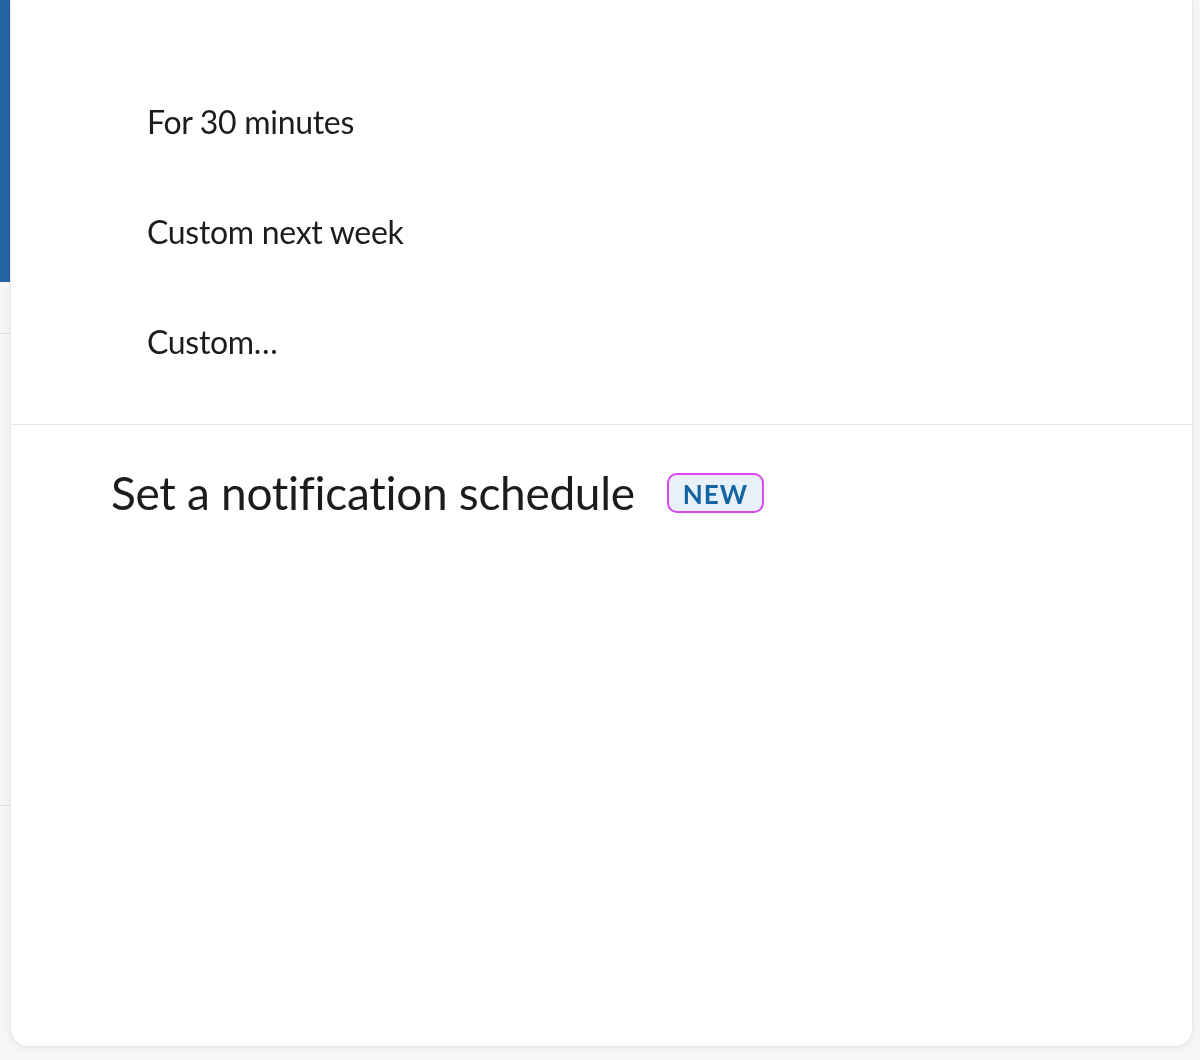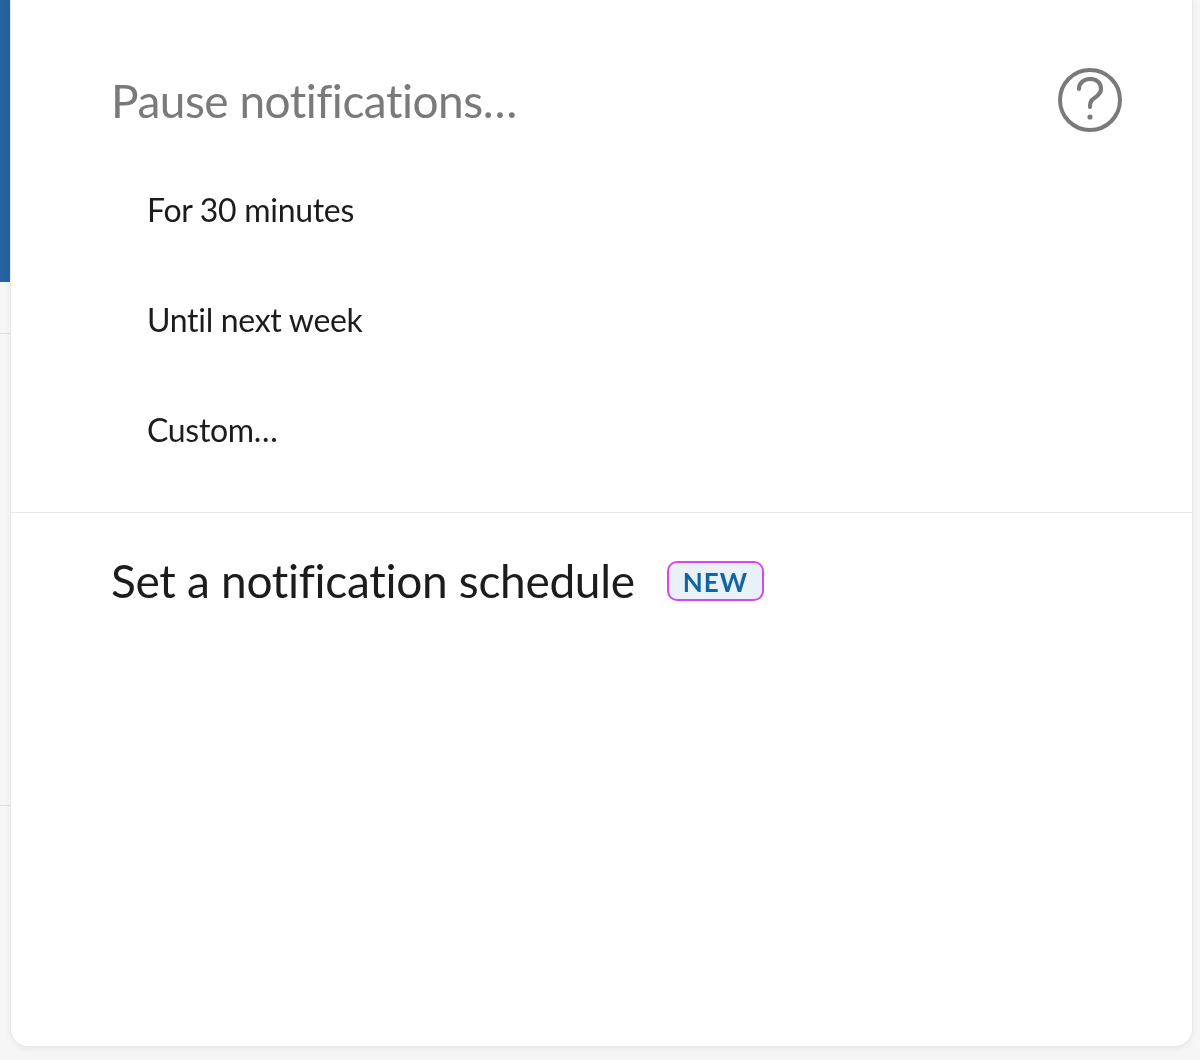--- a/index.html
+++ b/index.html
@@ -128,38 +128,27 @@
 <body>
 
 <div class="outer">
   <div class="left-bar"></div>
   <div class="bg-panel">
     <div class="bg-line1"></div>
     <div class="bg-line2"></div>
   </div>
 
   <div class="menu">
-    <div class="menu-header">
-      <div class="menu-title">Pause notifications…</div>
-      <button class="help-btn" aria-label="Help">
-        <span>
-          <svg viewBox="0 0 30 44" fill="none" stroke="currentColor" stroke-width="4.2" stroke-linecap="round">
-            <path d="M4 12 C4 5, 10 2, 15 2 C22 2, 26 6, 26 12 C26 18, 20 20, 17 23 C15.2 24.8, 15 27, 15 30"></path>
-            <circle cx="15" cy="40" r="2.6" fill="currentColor" stroke="none"></circle>
-          </svg>
-        </span>
-      </button>
-    </div>
 
     <div class="menu-items">
       <div class="menu-item">
         <span>For 30 minutes</span>
       </div>
       <div class="menu-item">
-        <span>Until next week</span>
+        <span>Custom next week</span>
       </div>
       <div class="menu-item">
         <span>Custom…</span>
       </div>
     </div>
 
     <div class="separator"></div>
 
     <div class="footer-item">
       <span class="footer-label">Set a notification schedule</span>

